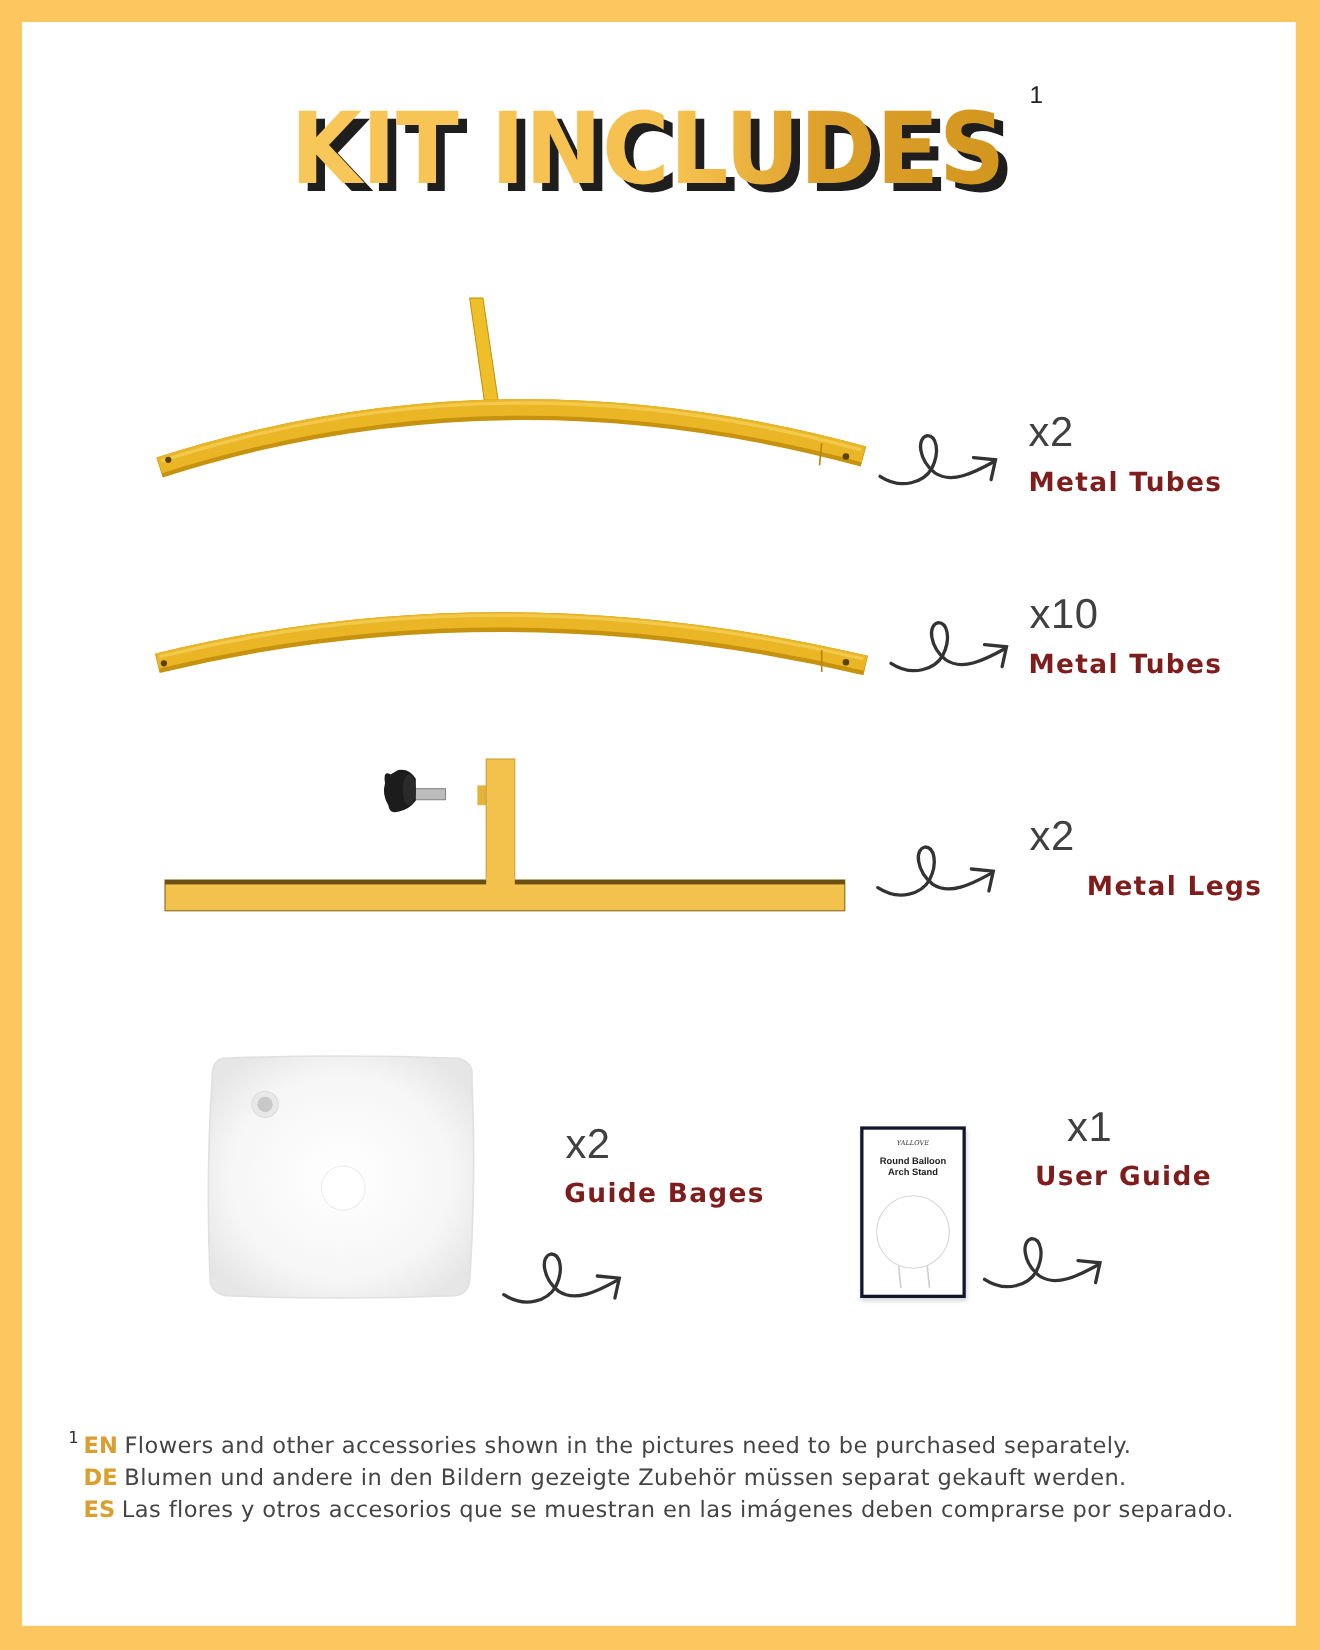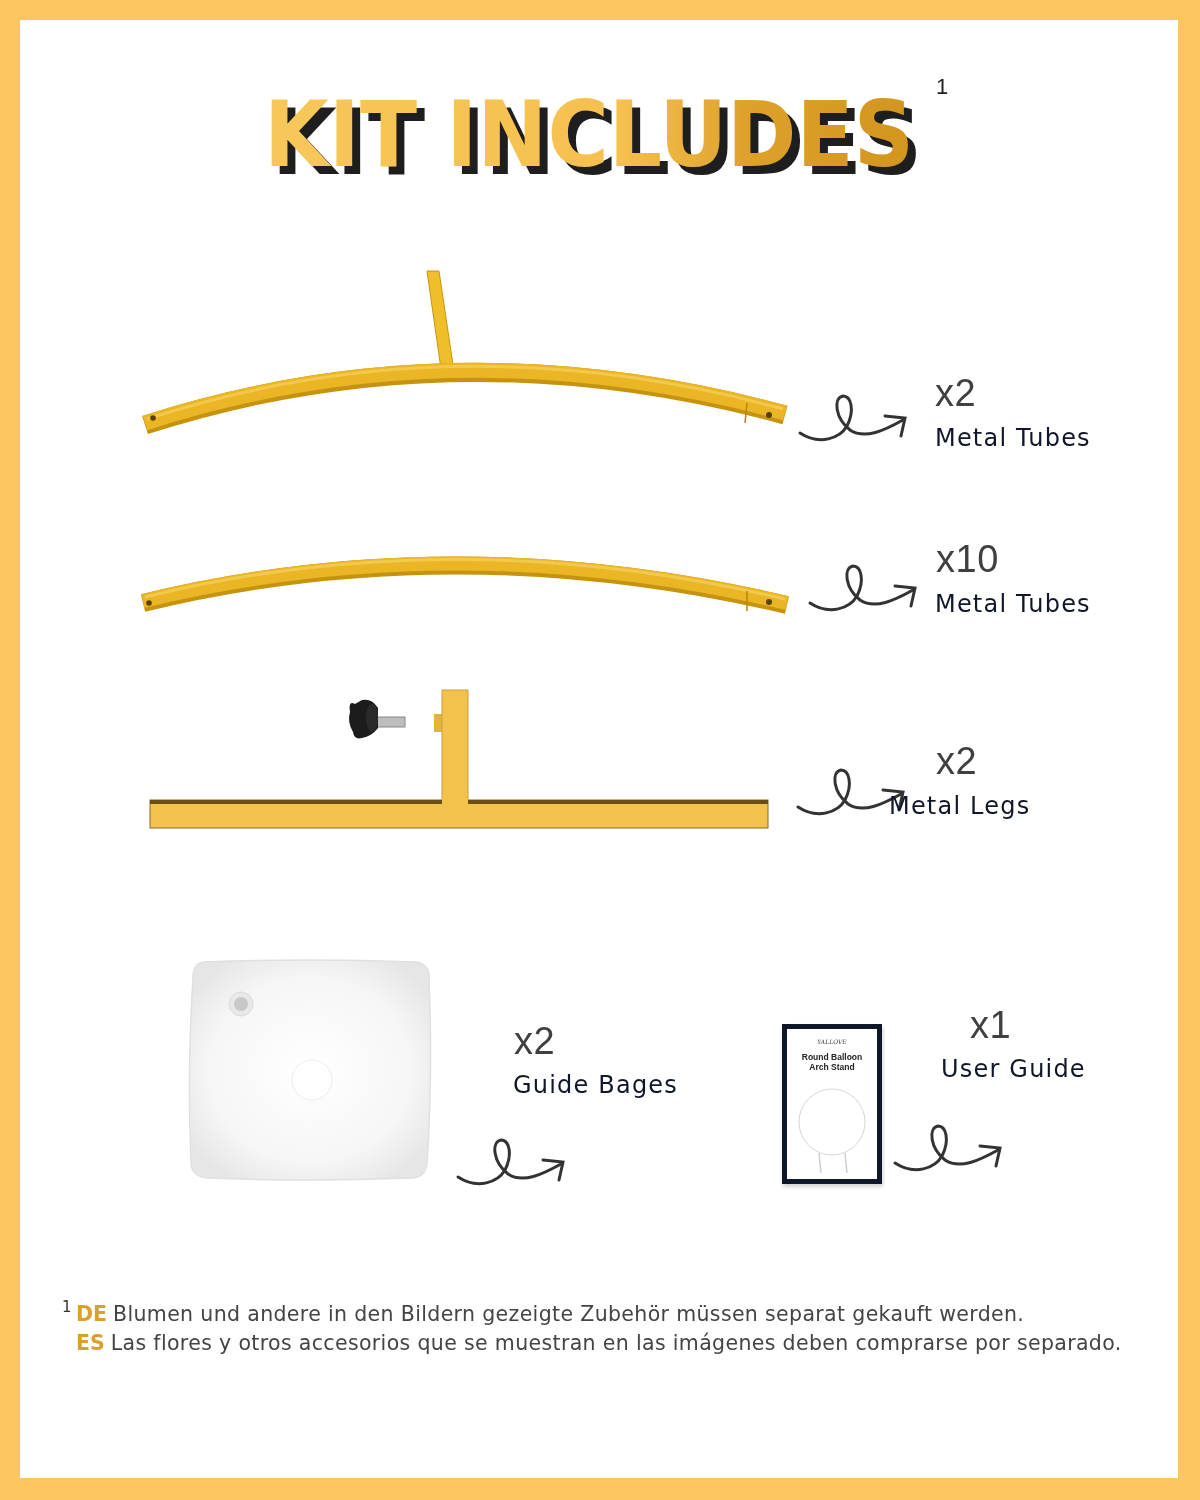--- a/index.html
+++ b/index.html
@@ -34,24 +34,24 @@
     .qty {
       position: absolute;
       font-size: 38px;
       color: #404040;
       font-family: "Liberation Sans", sans-serif;
       letter-spacing: 0.5px;
     }
     .item-label {
       position: absolute;
       font-size: 24px;
-      color: #0f172a;
+      color: #7f1d1d;
       letter-spacing: 1.2px;
       font-family: "DejaVu Sans", sans-serif;
-      font-weight: 400;
+      font-weight: 700;
     }
     .arrow {
       position: absolute;
       width: 115px; height: 60px;
     }
 
     
     .footnote {
       position: absolute;
       left: 62px; top: 1300px;
@@ -140,21 +140,21 @@
   <rect x="302" y="10" width="26" height="112" fill="#f3c24c" stroke="#caa03a" stroke-width="1"></rect>
   <rect x="10" y="120" width="618" height="28" fill="#f3c24c" stroke="#8a6a1c" stroke-width="1"></rect>
   <rect x="10" y="120" width="618" height="4" fill="#6b4f12"></rect>
   <rect x="302" y="118" width="26" height="8" fill="#f3c24c"></rect>
 </svg>
 <svg class="arrow" style="left:793px;top:762px;" viewBox="0 0 115 60">
   <path d="M5,45 C25,58 45,50 52,38 C60,22 56,8 48,8 C38,10 40,30 55,42 C70,52 90,42 108,32" fill="none" stroke="#333" stroke-width="3" stroke-linecap="round"></path>
   <path d="M90,28 L110,30 L106,48" fill="none" stroke="#333" stroke-width="3" stroke-linecap="round"></path>
 </svg>
 <div class="qty" style="left:936px;top:740px;">x2</div>
-<div class="item-label" style="left:889px;top:792px;">Metal Legs</div>
+<div class="item-label" style="left:988px;top:792px;">Metal Legs</div>
 
 <svg class="abs" style="left:185px;top:958px;width:250px;height:225px;" viewBox="0 0 250 225">
   <defs>
     <radialGradient id="wb" cx="0.5" cy="0.5" r="0.6">
       <stop offset="0" stop-color="#ffffff"></stop>
       <stop offset="0.7" stop-color="#f6f6f6"></stop>
       <stop offset="1" stop-color="#e6e6e6"></stop>
     </radialGradient>
   </defs>
   <path d="M18,4 Q125,0 232,4 Q246,8 244,22 Q248,112 242,206 Q240,220 226,220 Q125,224 22,220 Q6,218 6,204 Q2,112 8,20 Q8,6 18,4 Z" fill="url(#wb)" stroke="#e0e0e0" stroke-width="1.5"></path>
@@ -162,40 +162,43 @@
   <circle cx="56" cy="46" r="7" fill="#c8c8c8"></circle>
   <circle cx="127" cy="122" r="20" fill="#ffffff" stroke="#ececec"></circle>
 </svg>
 <svg class="arrow" style="left:453px;top:1132px;" viewBox="0 0 115 60">
   <path d="M5,45 C25,58 45,50 52,38 C60,22 56,8 48,8 C38,10 40,30 55,42 C70,52 90,42 108,32" fill="none" stroke="#333" stroke-width="3" stroke-linecap="round"></path>
   <path d="M90,28 L110,30 L106,48" fill="none" stroke="#333" stroke-width="3" stroke-linecap="round"></path>
 </svg>
 <div class="qty" style="left:514px;top:1020px;">x2</div>
 <div class="item-label" style="left:513px;top:1071px;">Guide Bages</div>
 
-<div class="abs" style="left:782px;top:1024px;width:90px;height:150px;background:#fff;border:5px solid #0f172a;box-shadow:1px 3px 4px rgba(0,0,0,0.18);">
+<div class="abs" style="left:782px;top:1024px;width:90px;height:150px;background:#fff;border:3px solid #0f172a;box-shadow:1px 3px 4px rgba(0,0,0,0.18);">
   <div style="text-align:center;font-size:6px;font-style:italic;color:#333;margin-top:9px;font-family:'DejaVu Serif',serif;">YALLOVE</div>
   <div style="text-align:center;font-size:8.5px;font-weight:bold;color:#222;margin-top:7px;font-family:'Liberation Sans',sans-serif;">Round Balloon</div>
   <div style="text-align:center;font-size:8.5px;font-weight:bold;color:#222;font-family:'Liberation Sans',sans-serif;">Arch Stand</div>
   <svg style="position:absolute;left:10px;top:58px;" width="70" height="90" viewBox="0 0 70 90">
     <circle cx="35" cy="35" r="33" fill="none" stroke="#d6d6d6" stroke-width="1"></circle>
     <line x1="22" y1="66" x2="24" y2="86" stroke="#cfcfcf" stroke-width="1.5"></line>
     <line x1="48" y1="66" x2="50" y2="86" stroke="#cfcfcf" stroke-width="1.5"></line>
   </svg>
 </div>
 <svg class="arrow" style="left:890px;top:1118px;" viewBox="0 0 115 60">
   <path d="M5,45 C25,58 45,50 52,38 C60,22 56,8 48,8 C38,10 40,30 55,42 C70,52 90,42 108,32" fill="none" stroke="#333" stroke-width="3" stroke-linecap="round"></path>
   <path d="M90,28 L110,30 L106,48" fill="none" stroke="#333" stroke-width="3" stroke-linecap="round"></path>
 </svg>
 <div class="qty" style="left:970px;top:1004px;">x1</div>
 <div class="item-label" style="left:941px;top:1055px;">User Guide</div>
 
 <div class="footnote">
   <span class="fn-sup">1</span>
   <div class="fn-lines">
     <div class="fn-line">
+      <span class="code">EN</span><span>Flowers and other accessories shown in the pictures need to be purchased separately.</span>
+    </div>
+    <div class="fn-line">
       <span class="code">DE</span><span>Blumen und andere in den Bildern gezeigte Zubehör müssen separat gekauft werden.</span>
     </div>
     <div class="fn-line">
       <span class="code">ES</span><span>Las flores y otros accesorios que se muestran en las imágenes deben comprarse por separado.</span>
     </div>
   </div>
 </div>
 
 </body></html>

